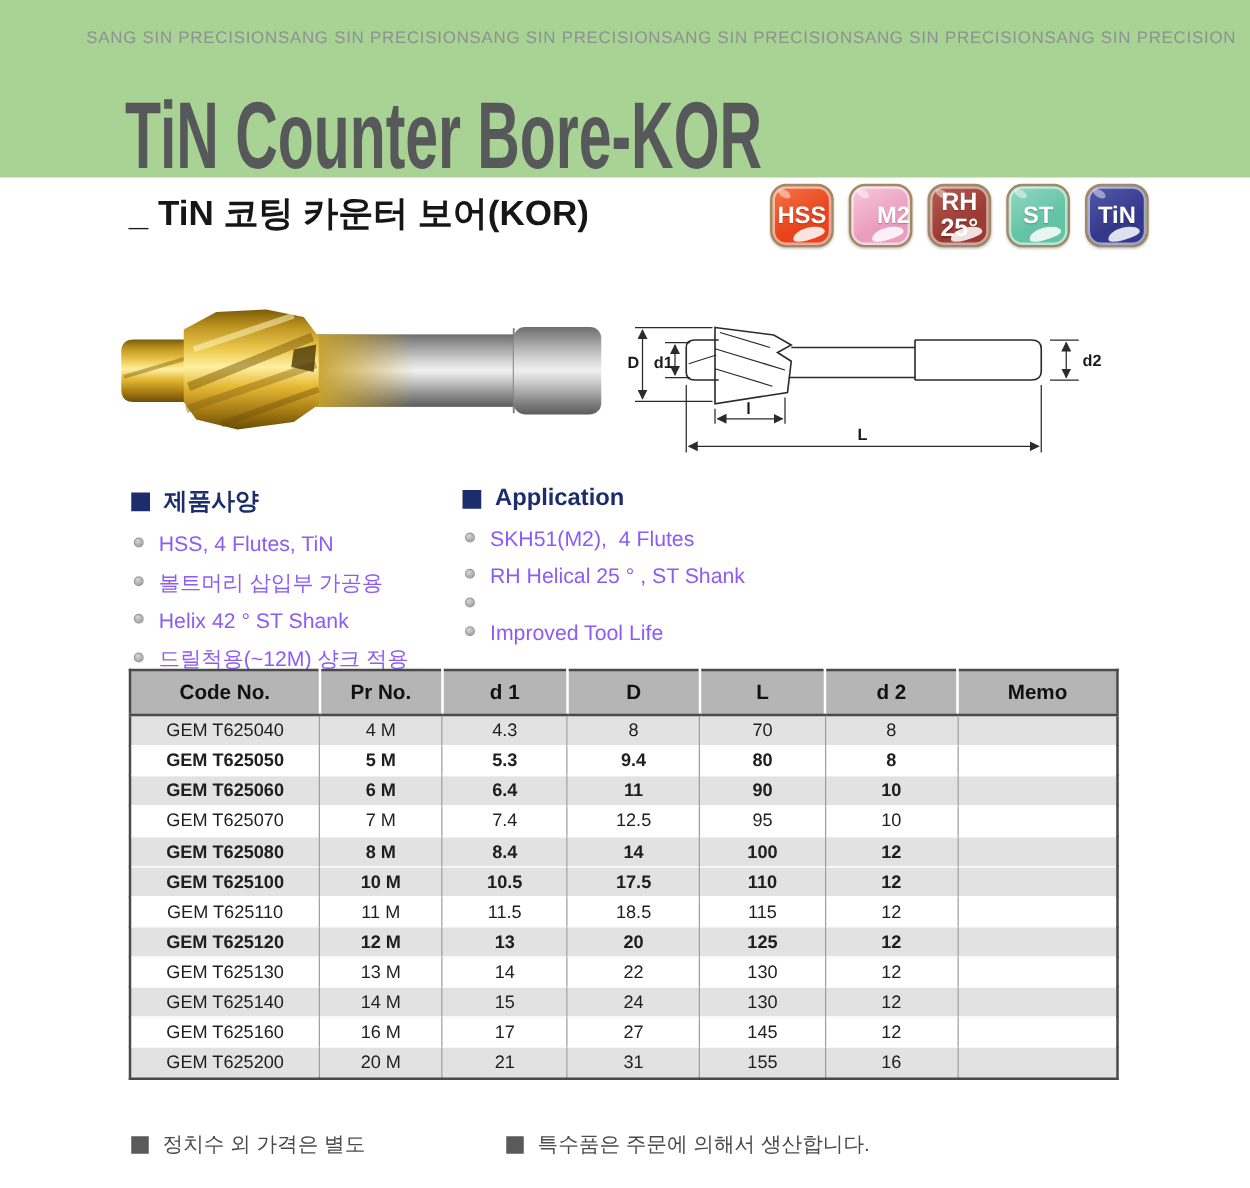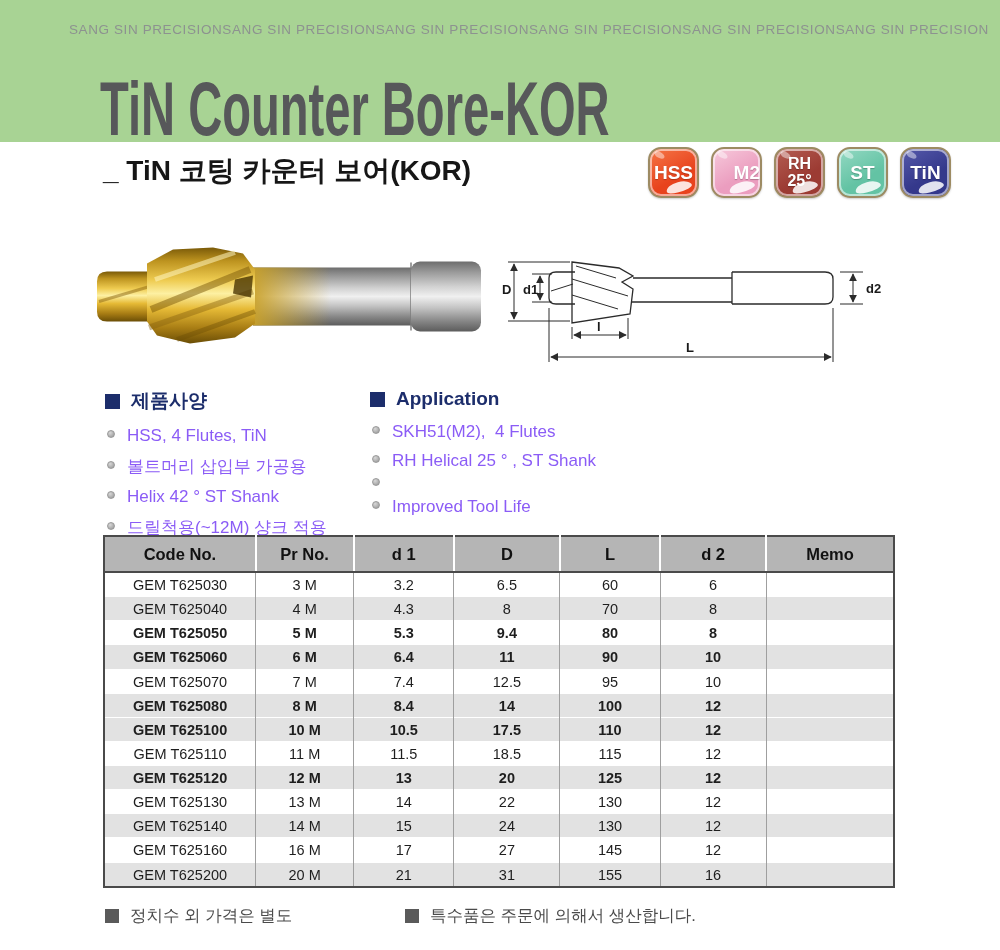--- a/index.html
+++ b/index.html
@@ -10,27 +10,27 @@
   
   .band { position:absolute; top:0; left:0; width:1000px; height:142px; background:#a8d394; }
   .brand-row { position:absolute; top:22px; left:25px; right:25px; display:flex; justify-content:space-between;margin-left:44px; }
   .brand-row span { color:#8d9290; font-size:13.5px; letter-spacing:.6px; white-space:nowrap; }
 
   .title { position:absolute; left:100px; top:74px; font-size:76px; line-height:0.92; font-weight:bold;
            color:#57585a; transform:scaleX(0.62); transform-origin:left top; white-space:nowrap; }
   .subtitle { position:absolute; left:103px; top:152px; font-size:28px; font-weight:bold; color:#161616; white-space:nowrap; }
 
   
-  .badges { position:absolute; left:616px; top:147px; display:flex; gap:12px;margin-left:32px; }
+  .badges { position:absolute; left:616px; top:147px; display:flex; gap:12px; }
   .badge { position:relative; width:51px; height:51px; border-radius:13px; border:2px solid #9d8b63;
            box-shadow: inset 0 0 0 2px rgba(255,255,255,0.55), 0 1px 2px rgba(0,0,0,0.2);
            display:flex; flex-direction:column; align-items:center; justify-content:center;
            color:#fff; font-weight:bold; overflow:hidden; }
   .badge span { line-height:1; font-size:19px; text-shadow:0 1px 1px rgba(0,0,0,.25); }
-  .badge.two span { font-size:16px; line-height:1.05; }
+  .badge.two span { font-size:20px; line-height:1.05; }
   .badge::after { content:""; position:absolute; right:5px; bottom:4px; width:26px; height:10px;
                   background:rgba(255,255,255,0.85); border-radius:50% 50% 60% 40% / 70% 60% 40% 30%;
                   transform:rotate(-14deg); }
   .badge::before { content:""; position:absolute; left:4px; top:3px; width:11px; height:6px;
                    background:rgba(255,255,255,0.45); border-radius:50%; transform:rotate(30deg); }
 
   
   .photo { position:absolute; left:85px; top:238px; width:400px; height:118px; }
   .diagram { position:absolute; left:500px; top:235px; width:420px; height:150px; }
   .diagram text { font-family:"Liberation Sans",sans-serif; font-size:13px; font-weight:bold; fill:#1a1a1a; }
@@ -231,29 +231,20 @@
             <th>Code No.</th>
             <th>Pr No.</th>
             <th>d 1</th>
             <th>D</th>
             <th>L</th>
             <th>d 2</th>
             <th>Memo</th>
           </tr>
         </thead>
       <tbody>
-          <tr>
-            <td>GEM T625030</td>
-            <td>3 M</td>
-            <td>3.2</td>
-            <td>6.5</td>
-            <td>60</td>
-            <td>6</td>
-            <td></td>
-          </tr>
           <tr class="alt">
             <td>GEM T625040</td>
             <td>4 M</td>
             <td>4.3</td>
             <td>8</td>
             <td>70</td>
             <td>8</td>
             <td></td>
           </tr>
           <tr class="em">

